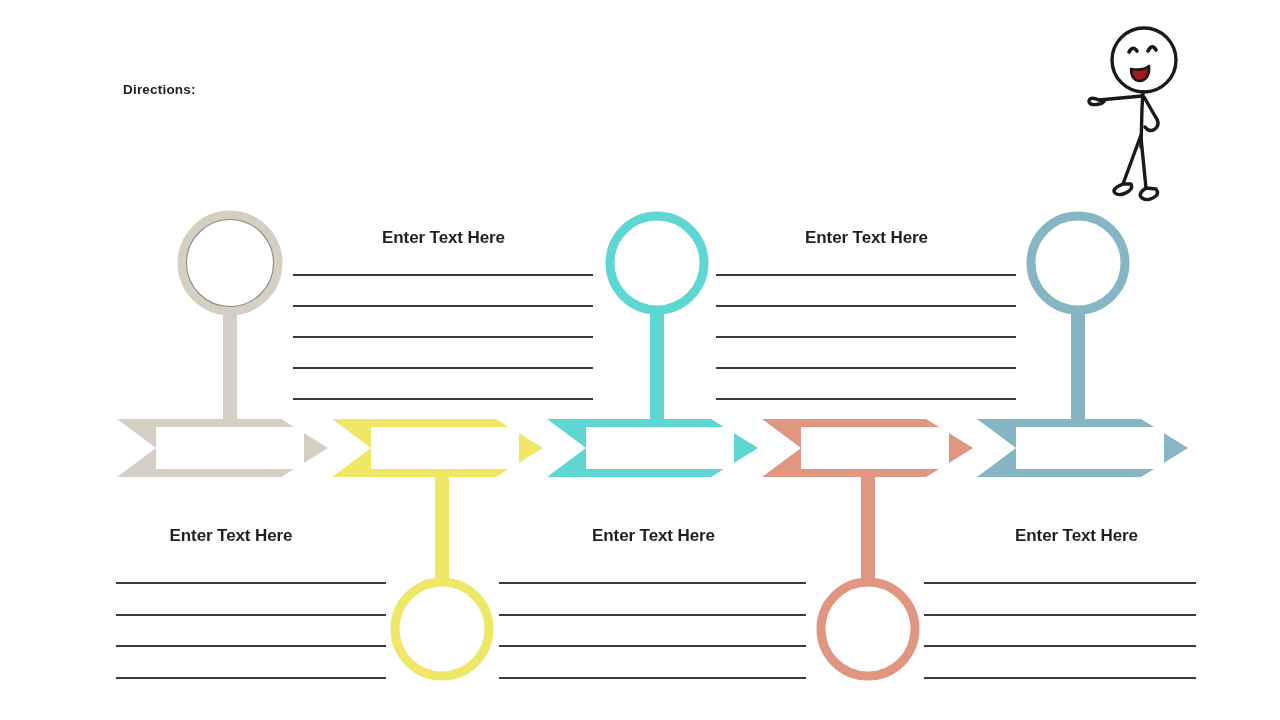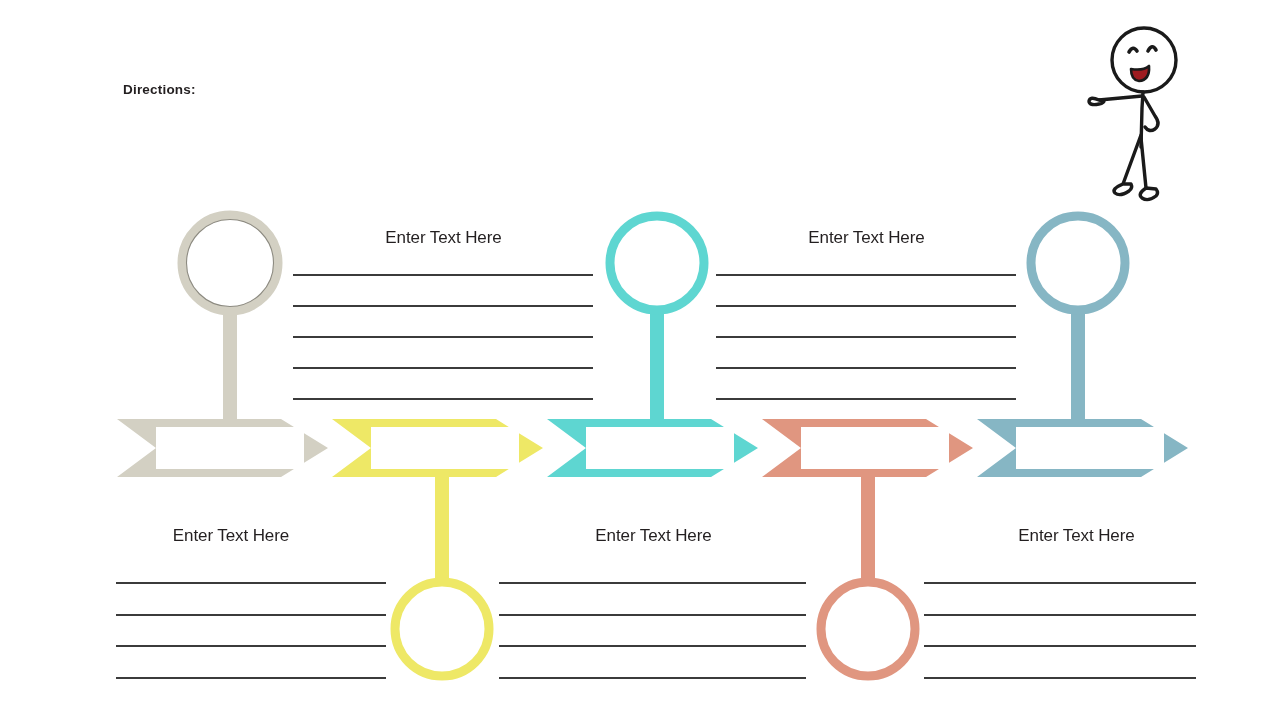--- a/index.html
+++ b/index.html
@@ -19,21 +19,21 @@
 
   
   .stickfig{position:absolute;left:1063px;top:12px;width:120px;height:200px;}
 
   
   .diagram{position:absolute;left:0;top:0;width:1280px;height:720px;}
 
   
   .label{
     position:absolute;
-    font-size:17px;font-weight:normal;color:#231f20;
+    font-size:17px;font-weight:bold;color:#231f20;
     white-space:nowrap;text-align:center;
     letter-spacing:-0.1px;
   }
   .lbl-top1{left:275px;top:228px;width:305px;}
   .lbl-top2{left:698px;top:228px;width:305px;}
   .lbl-bot1{left:100px;top:526px;width:230px;}
   .lbl-bot2{left:485px;top:526px;width:305px;}
   .lbl-bot3{left:908px;top:526px;width:305px;}
 </style>
 </head>

